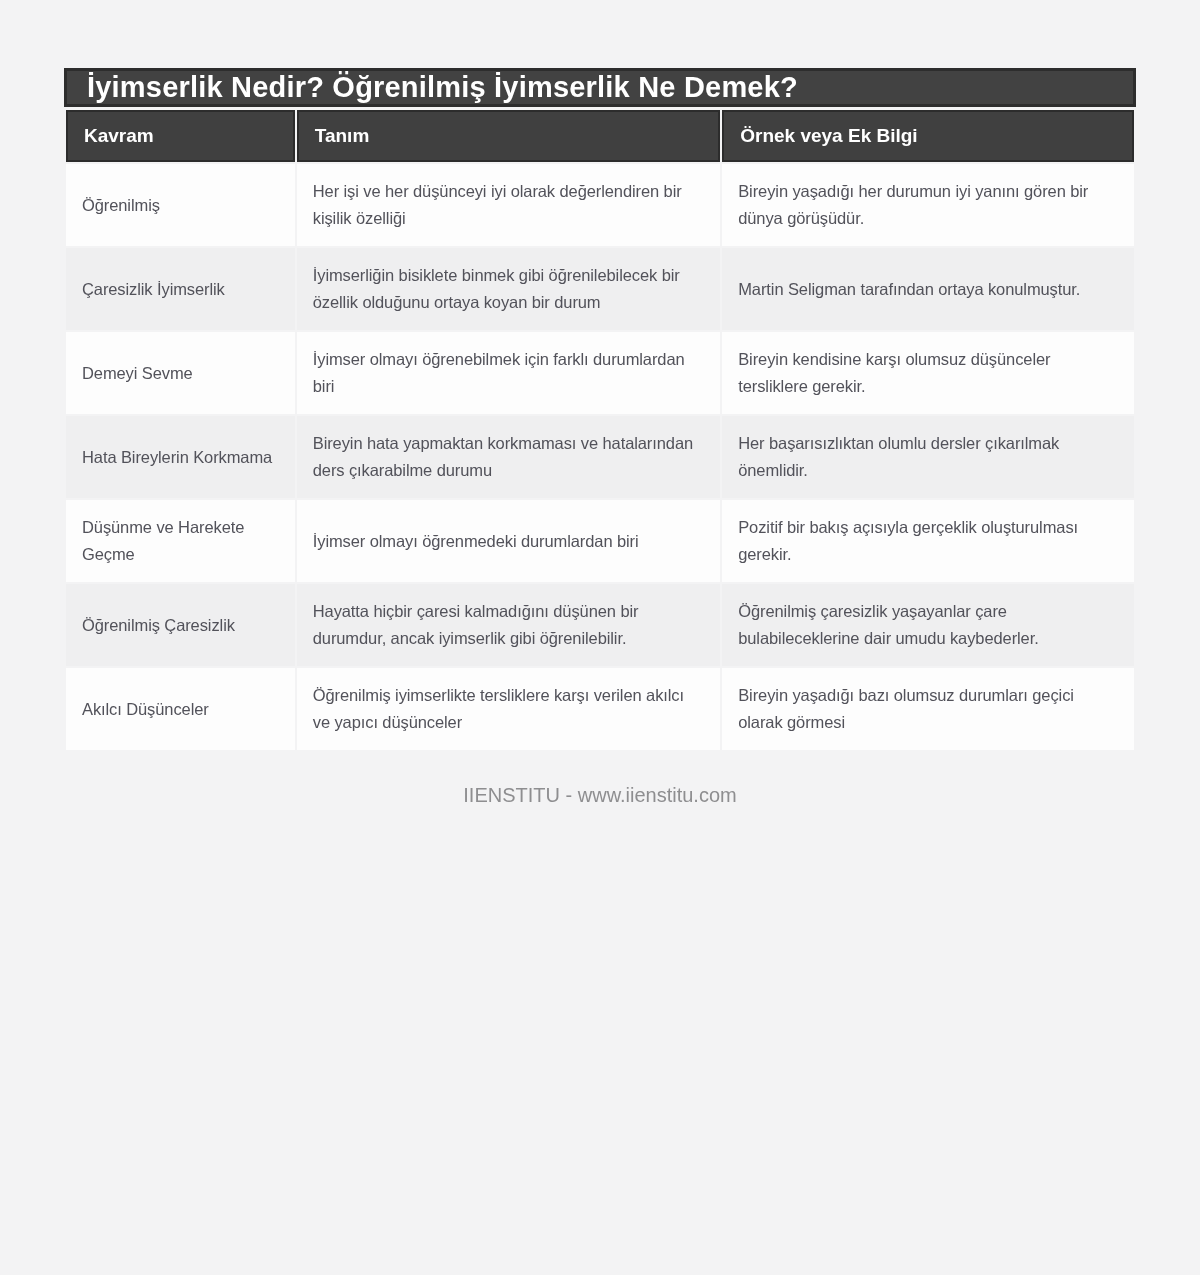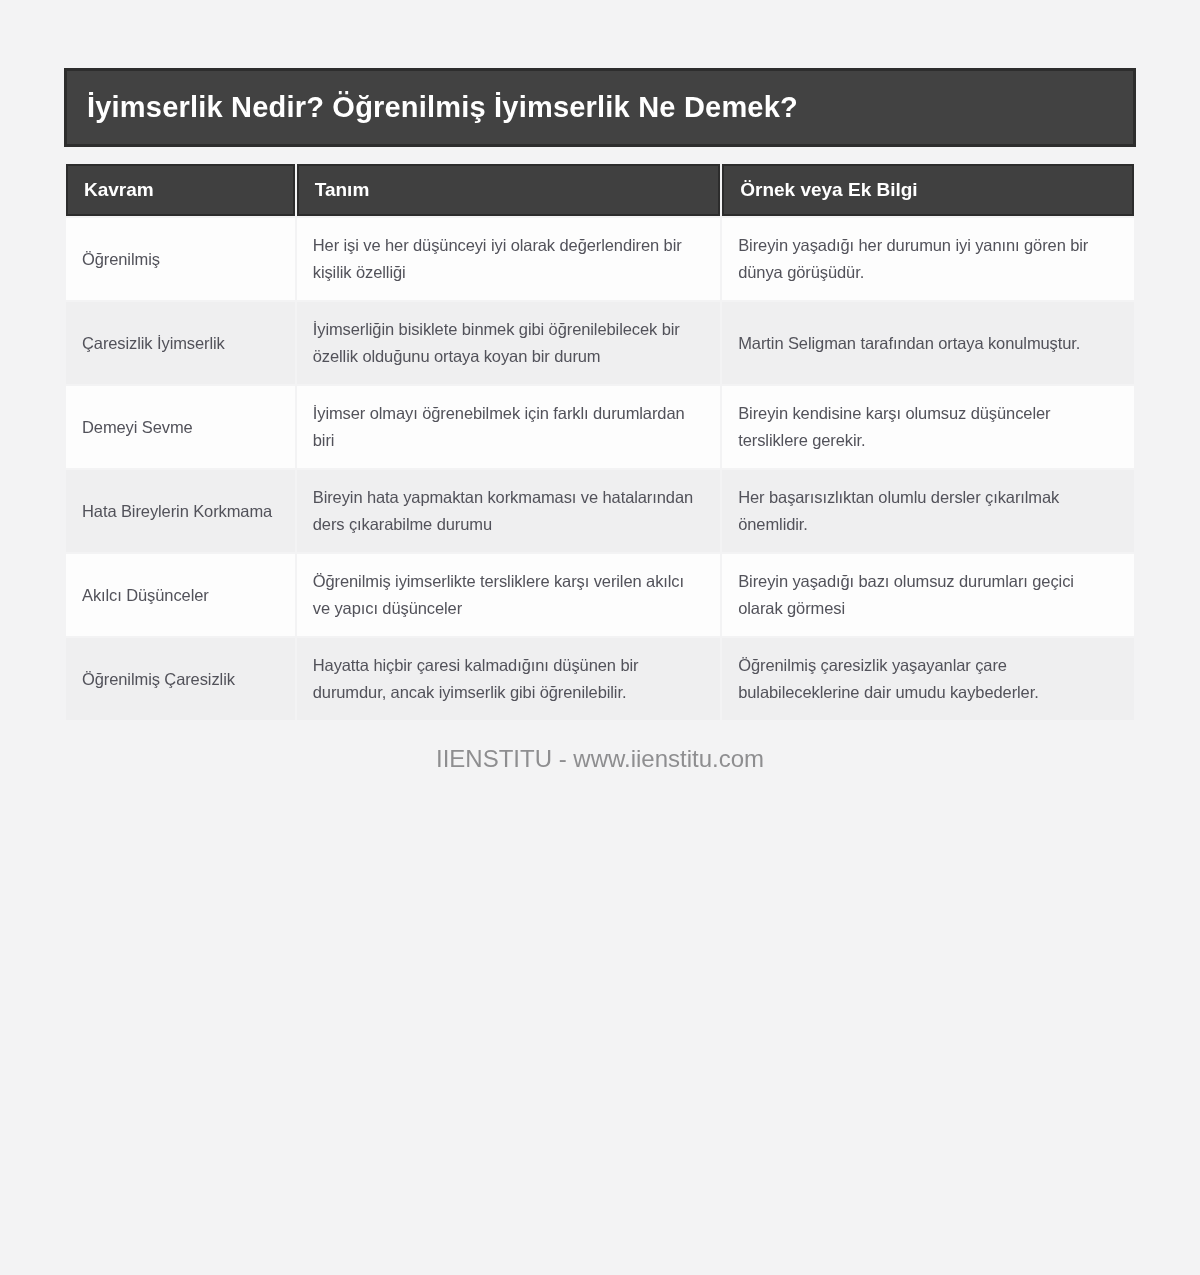--- a/index.html
+++ b/index.html
@@ -25,29 +25,29 @@
     width:1072px;
     margin:0 auto;
     padding-top:68px;
   }
   .title-bar{
     background:var(--title-bg);
     border:3px solid var(--title-border);
     color:var(--title-text);
     font-size:29px;
     font-weight:bold;
-    padding:20px 20px;
+    padding:0 20px;
     letter-spacing:0.2px;
     box-sizing:border-box;
   }
   table.concept-table{
     width:100%;
     border-collapse:separate;
     border-spacing:2px;
-    margin-top:15px;
+    margin-top:1px;
     table-layout:fixed;
   }
   col.c1{width:21.5%;}
   col.c2{width:39.8%;}
   col.c3{width:38.7%;}
   th{
     background:var(--header-bg);
     border:2px solid var(--header-border);
     color:#ffffff;
     font-size:19px;
@@ -60,23 +60,23 @@
     font-size:16.5px;
     line-height:27px;
     letter-spacing:-0.1px;
     color:var(--cell-text);
     vertical-align:middle;
     word-wrap:break-word;
   }
   tbody tr:nth-child(odd) td{background:var(--row-odd-bg);}
   tbody tr:nth-child(even) td{background:var(--row-even-bg);}
   .footer{
-    margin-top:23px;
+    margin-top:32px;
     text-align:center;
-    font-size:24px;
+    font-size:20px;
     color:var(--footer-text);
   }
 </style>
 </head>
 <body>
 
 <div class="card">
   <div class="title-bar">İyimserlik Nedir? Öğrenilmiş İyimserlik Ne Demek?</div>
 
   <table class="concept-table">
@@ -107,26 +107,31 @@
         <td>Demeyi Sevme</td>
         <td>İyimser olmayı öğrenebilmek için farklı durumlardan biri</td>
         <td>Bireyin kendisine karşı olumsuz düşünceler tersliklere gerekir.</td>
       </tr>
       <tr>
         <td>Hata Bireylerin Korkmama</td>
         <td>Bireyin hata yapmaktan korkmaması ve hatalarından ders çıkarabilme durumu</td>
         <td>Her başarısızlıktan olumlu dersler çıkarılmak önemlidir.</td>
       </tr>
       <tr>
-        <td>Akılcı Düşünceler</td>
-        <td>Öğrenilmiş iyimserlikte tersliklere karşı verilen akılcı ve yapıcı düşünceler</td>
-        <td>Bireyin yaşadığı bazı olumsuz durumları geçici olarak görmesi</td>
+        <td>Düşünme ve Harekete Geçme</td>
+        <td>İyimser olmayı öğrenmedeki durumlardan biri</td>
+        <td>Pozitif bir bakış açısıyla gerçeklik oluşturulması gerekir.</td>
       </tr>
       <tr>
         <td>Öğrenilmiş Çaresizlik</td>
         <td>Hayatta hiçbir çaresi kalmadığını düşünen bir durumdur, ancak iyimserlik gibi öğrenilebilir.</td>
         <td>Öğrenilmiş çaresizlik yaşayanlar çare bulabileceklerine dair umudu kaybederler.</td>
+      </tr>
+      <tr>
+        <td>Akılcı Düşünceler</td>
+        <td>Öğrenilmiş iyimserlikte tersliklere karşı verilen akılcı ve yapıcı düşünceler</td>
+        <td>Bireyin yaşadığı bazı olumsuz durumları geçici olarak görmesi</td>
       </tr>
     </tbody>
   </table>
 </div>
 
 <div class="footer">IIENSTITU - www.iienstitu.com</div>
 
 </body></html>

